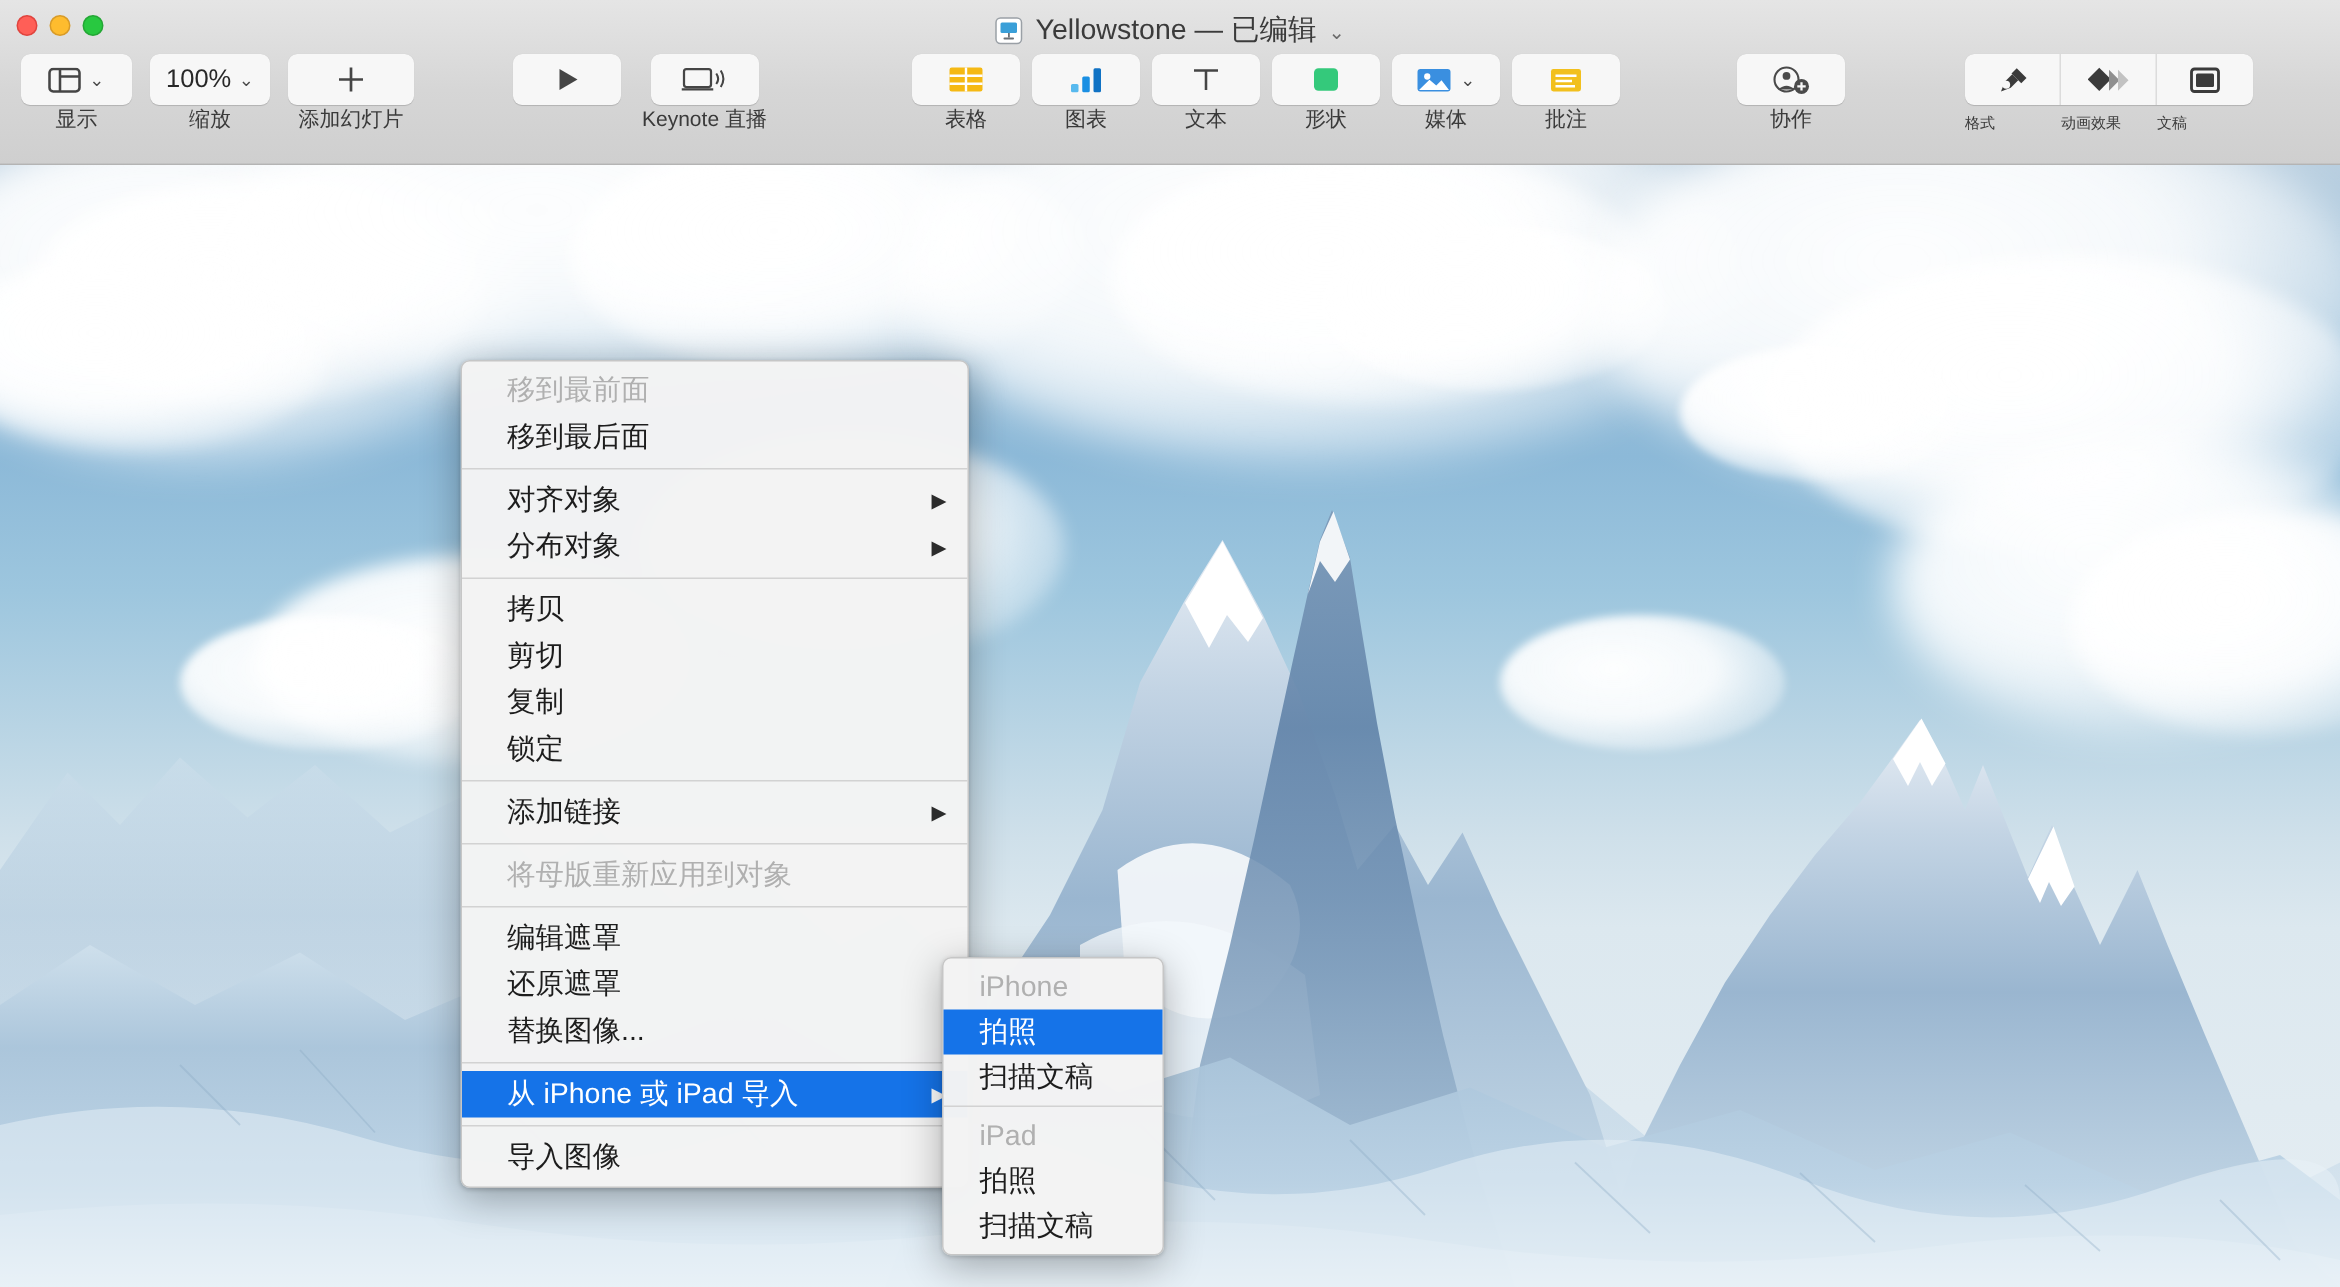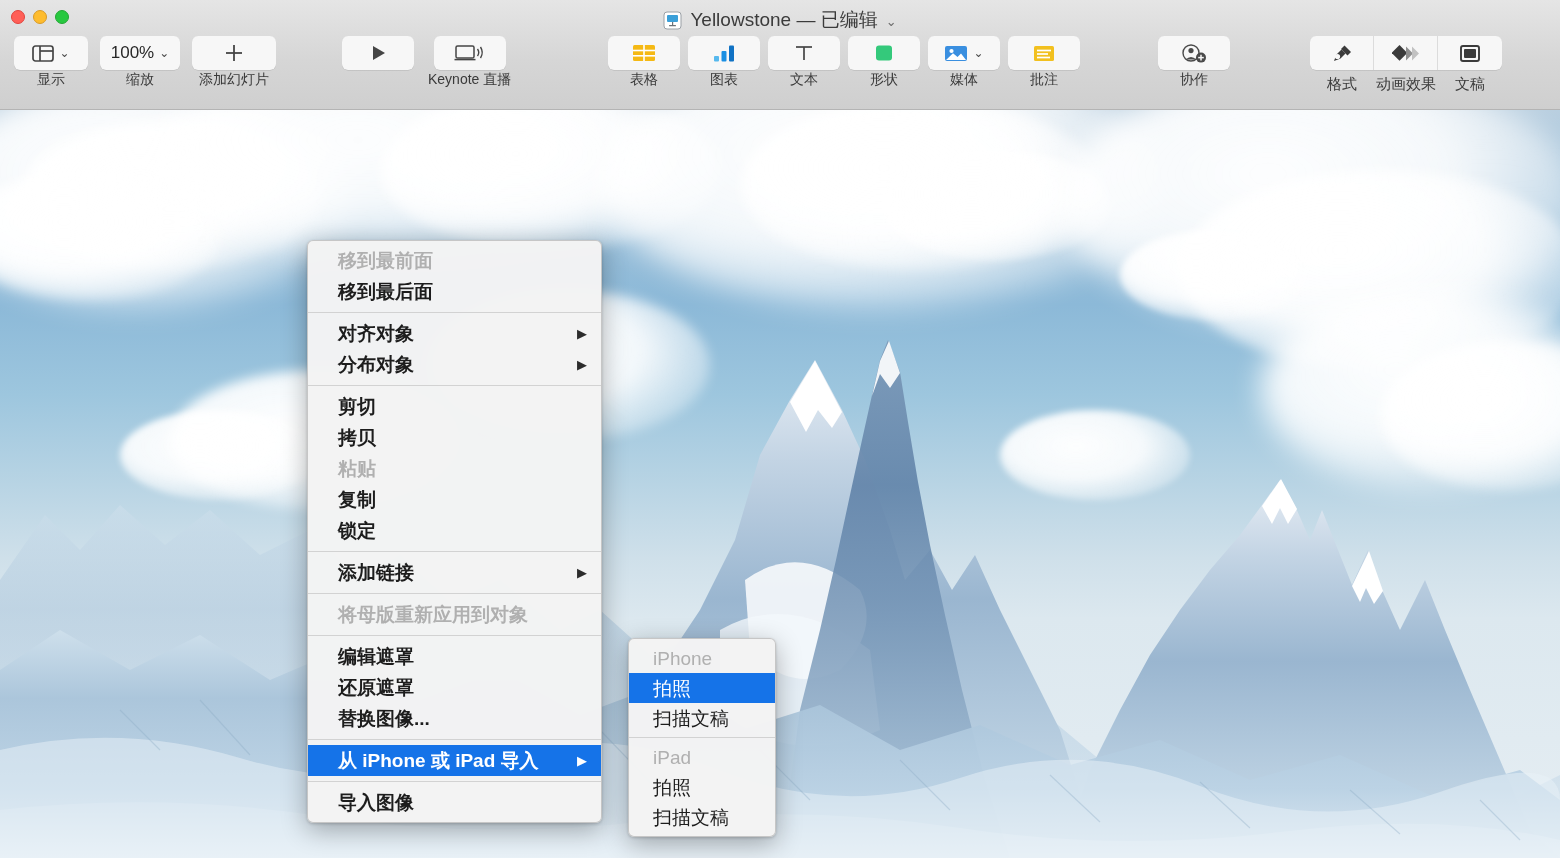--- a/index.html
+++ b/index.html
@@ -72,21 +72,21 @@
     background: #f7f7f7; border-radius: 6px; height: 34px;
     display: flex; box-shadow: 0 0.5px 0.5px rgba(0,0,0,0.16);
   }
   .tb-seg .seg-cell {
     width: 64px; height: 34px;
     display: flex; align-items: center; justify-content: center;
     border-right: 1px solid #dcdcdc;
   }
   .tb-seg .seg-cell:last-child { border-right: none; }
   .seg-labels { display: flex; }
-  .seg-labels span { width: 64px; text-align: center; font-size: 15px; color: #3a3a3a; margin-top: 5px; white-space: nowrap;}
+  .seg-labels span { width: 64px; text-align: left; font-size: 10px; color: #3a3a3a; margin-top: 5px; white-space: nowrap;}
 
   .chev { font-size: 12px; color: #4a4a4a; line-height: 1; }
 
   
   #slide-canvas {
     position: absolute; top: 110px; left: 0;
     width: 1560px; height: 748px;
     overflow: hidden;
     background: #9cc3dd;
   }
@@ -117,21 +117,21 @@
     position: absolute;
     background: rgba(243,243,243,0.985);
     border: 1px solid rgba(160,160,160,0.55);
     border-radius: 6px;
     box-shadow: 0 7px 26px rgba(0,0,0,0.30), 0 1px 3px rgba(0,0,0,0.18);
     padding: 4px 0;
     font-size: 19px;
     color: #1d1d1d;
     user-select: none;
   }
-  #context-menu { left: 307px; top: 130px; width: 295px; font-weight: bold; }
+  #context-menu { left: 307px; top: 130px; width: 339px; }
   #submenu      { left: 628px; top: 528px; width: 148px; font-size: 19px;}
 
   .menu-item {
     height: 31px;
     display: flex; align-items: center;
     padding: 0 14px 0 30px;
     white-space: nowrap;
     position: relative;
     line-height: 1;
   }
@@ -488,27 +488,24 @@
         <div class="menu-item">
           <span class="mi-label">对齐对象</span>
           <span class="arrow">▶</span>
         </div>
         <div class="menu-item">
           <span class="mi-label">分布对象</span>
           <span class="arrow">▶</span>
         </div>
         <div class="menu-sep"></div>
         <div class="menu-item">
+          <span class="mi-label">拷贝</span>
+        </div>
+        <div class="menu-item">
           <span class="mi-label">剪切</span>
-        </div>
-        <div class="menu-item">
-          <span class="mi-label">拷贝</span>
-        </div>
-        <div class="menu-item disabled">
-          <span class="mi-label">粘贴</span>
         </div>
         <div class="menu-item">
           <span class="mi-label">复制</span>
         </div>
         <div class="menu-item">
           <span class="mi-label">锁定</span>
         </div>
         <div class="menu-sep"></div>
         <div class="menu-item">
           <span class="mi-label">添加链接</span>

